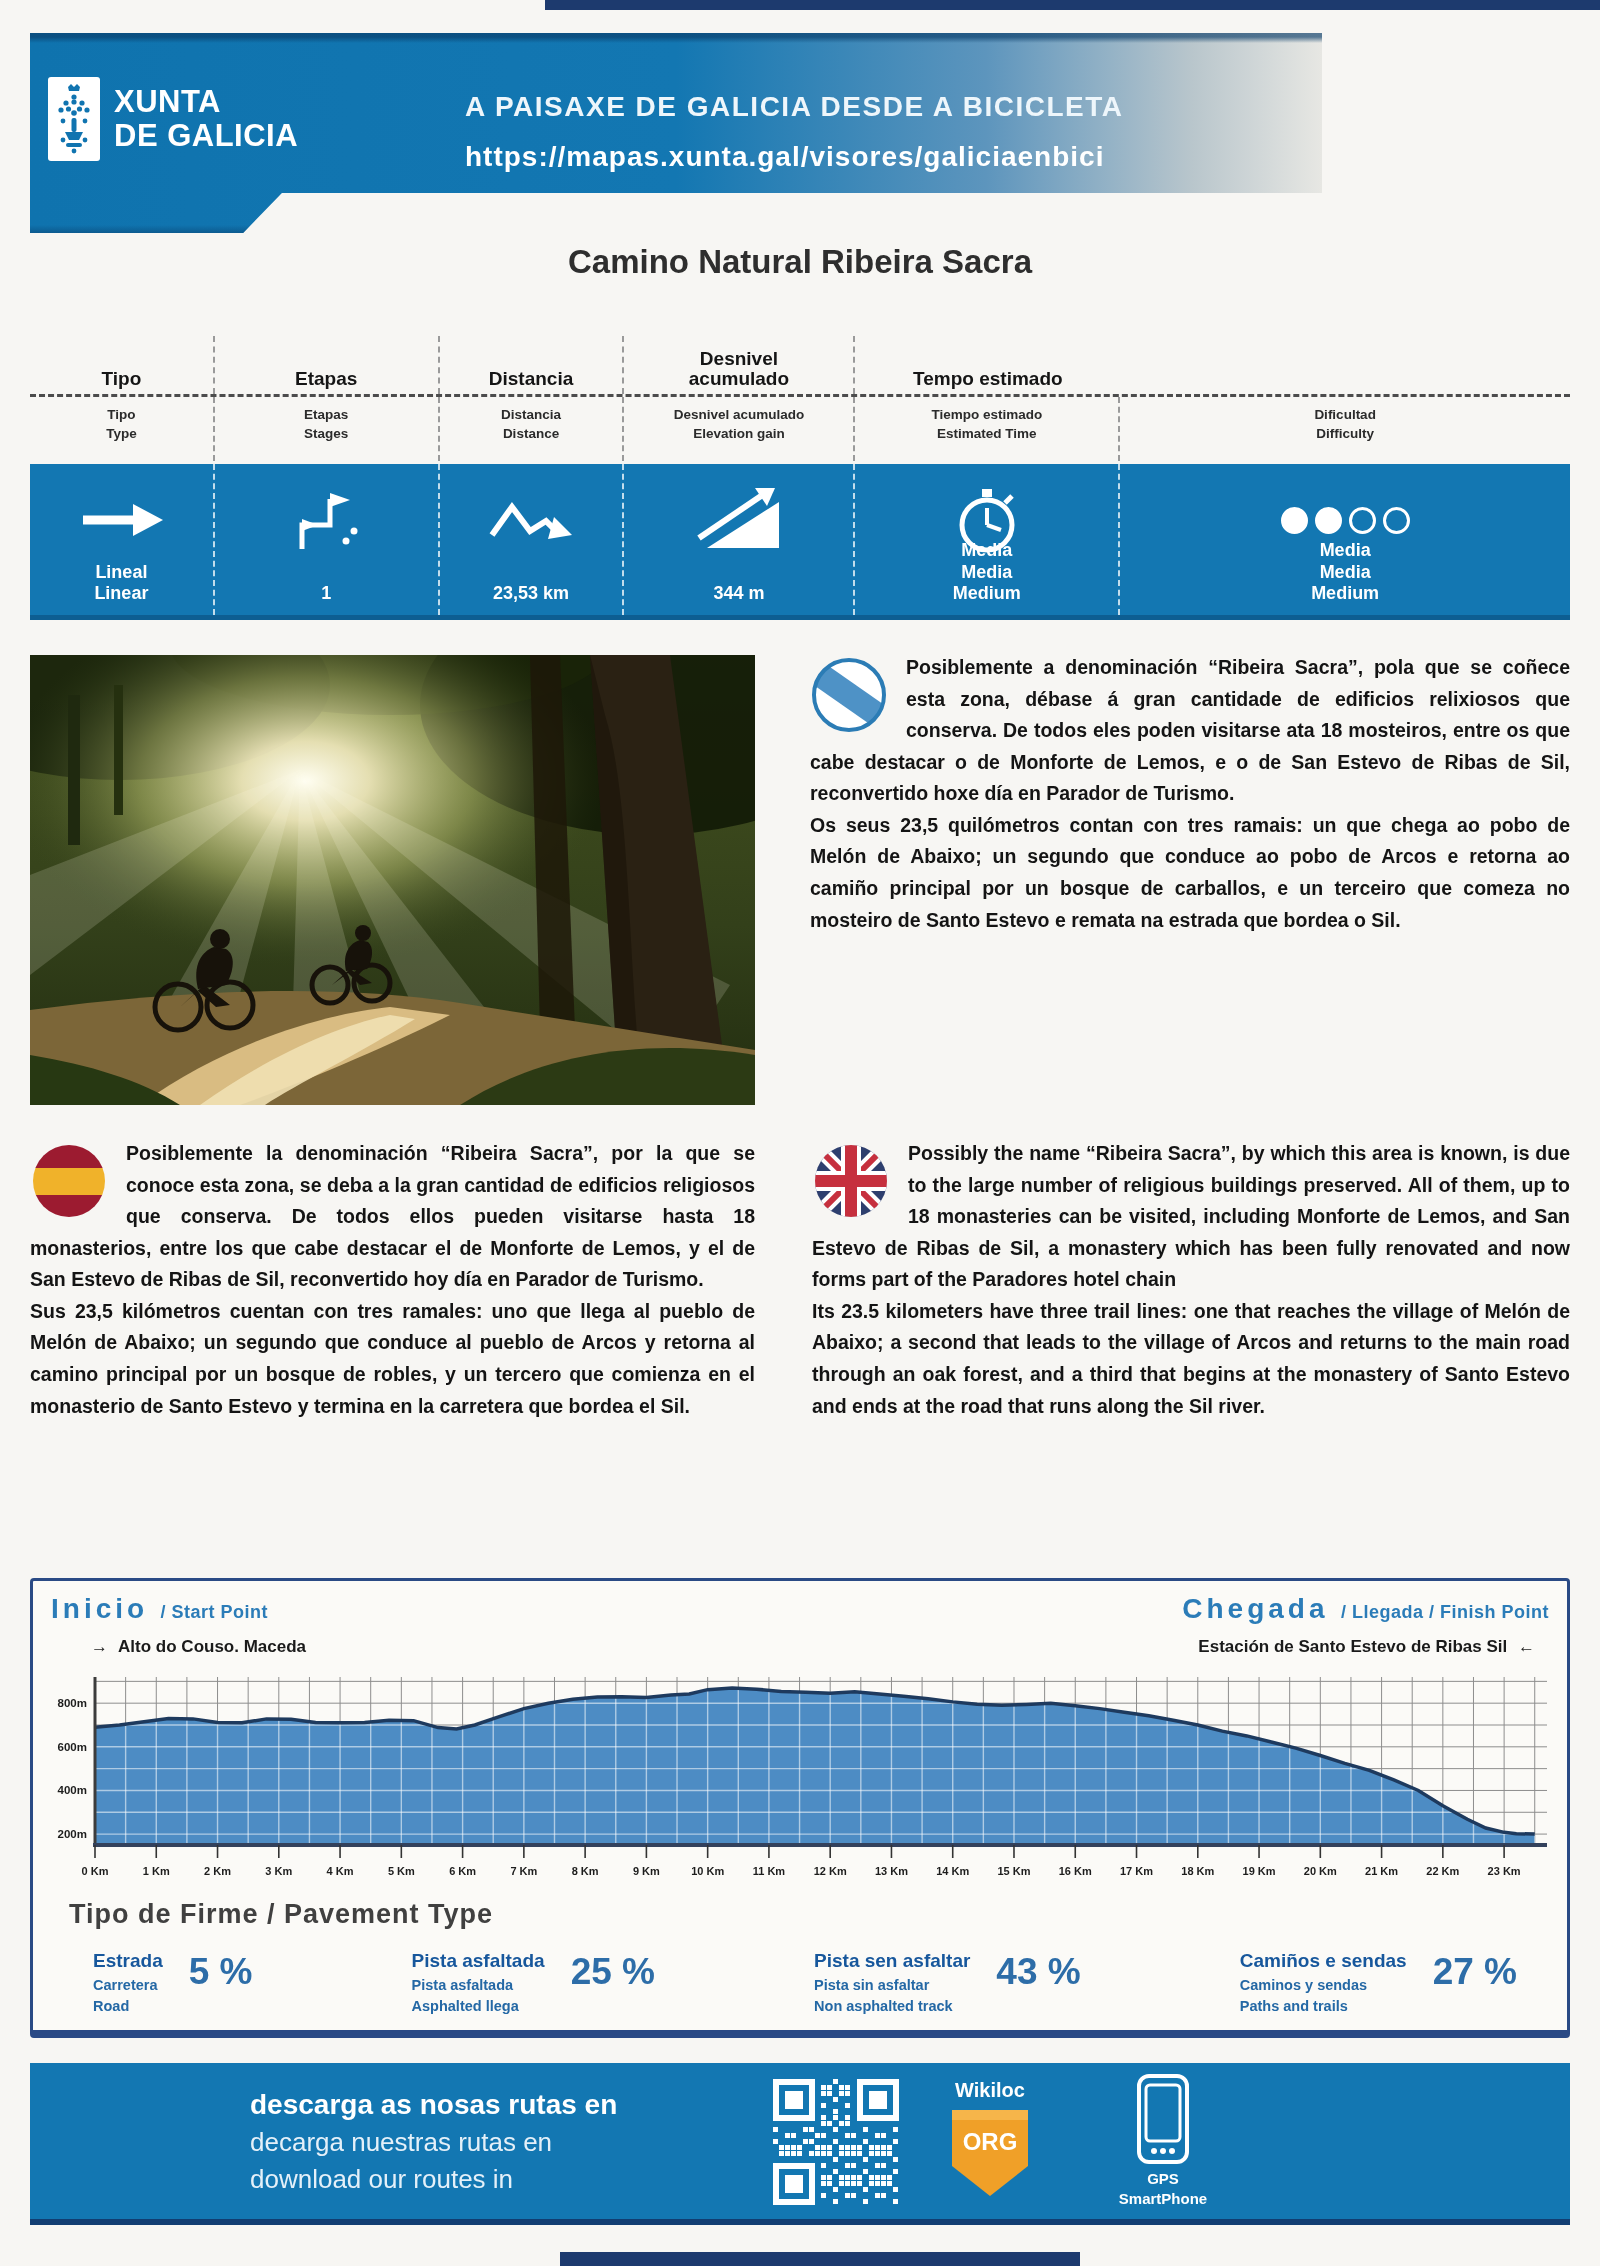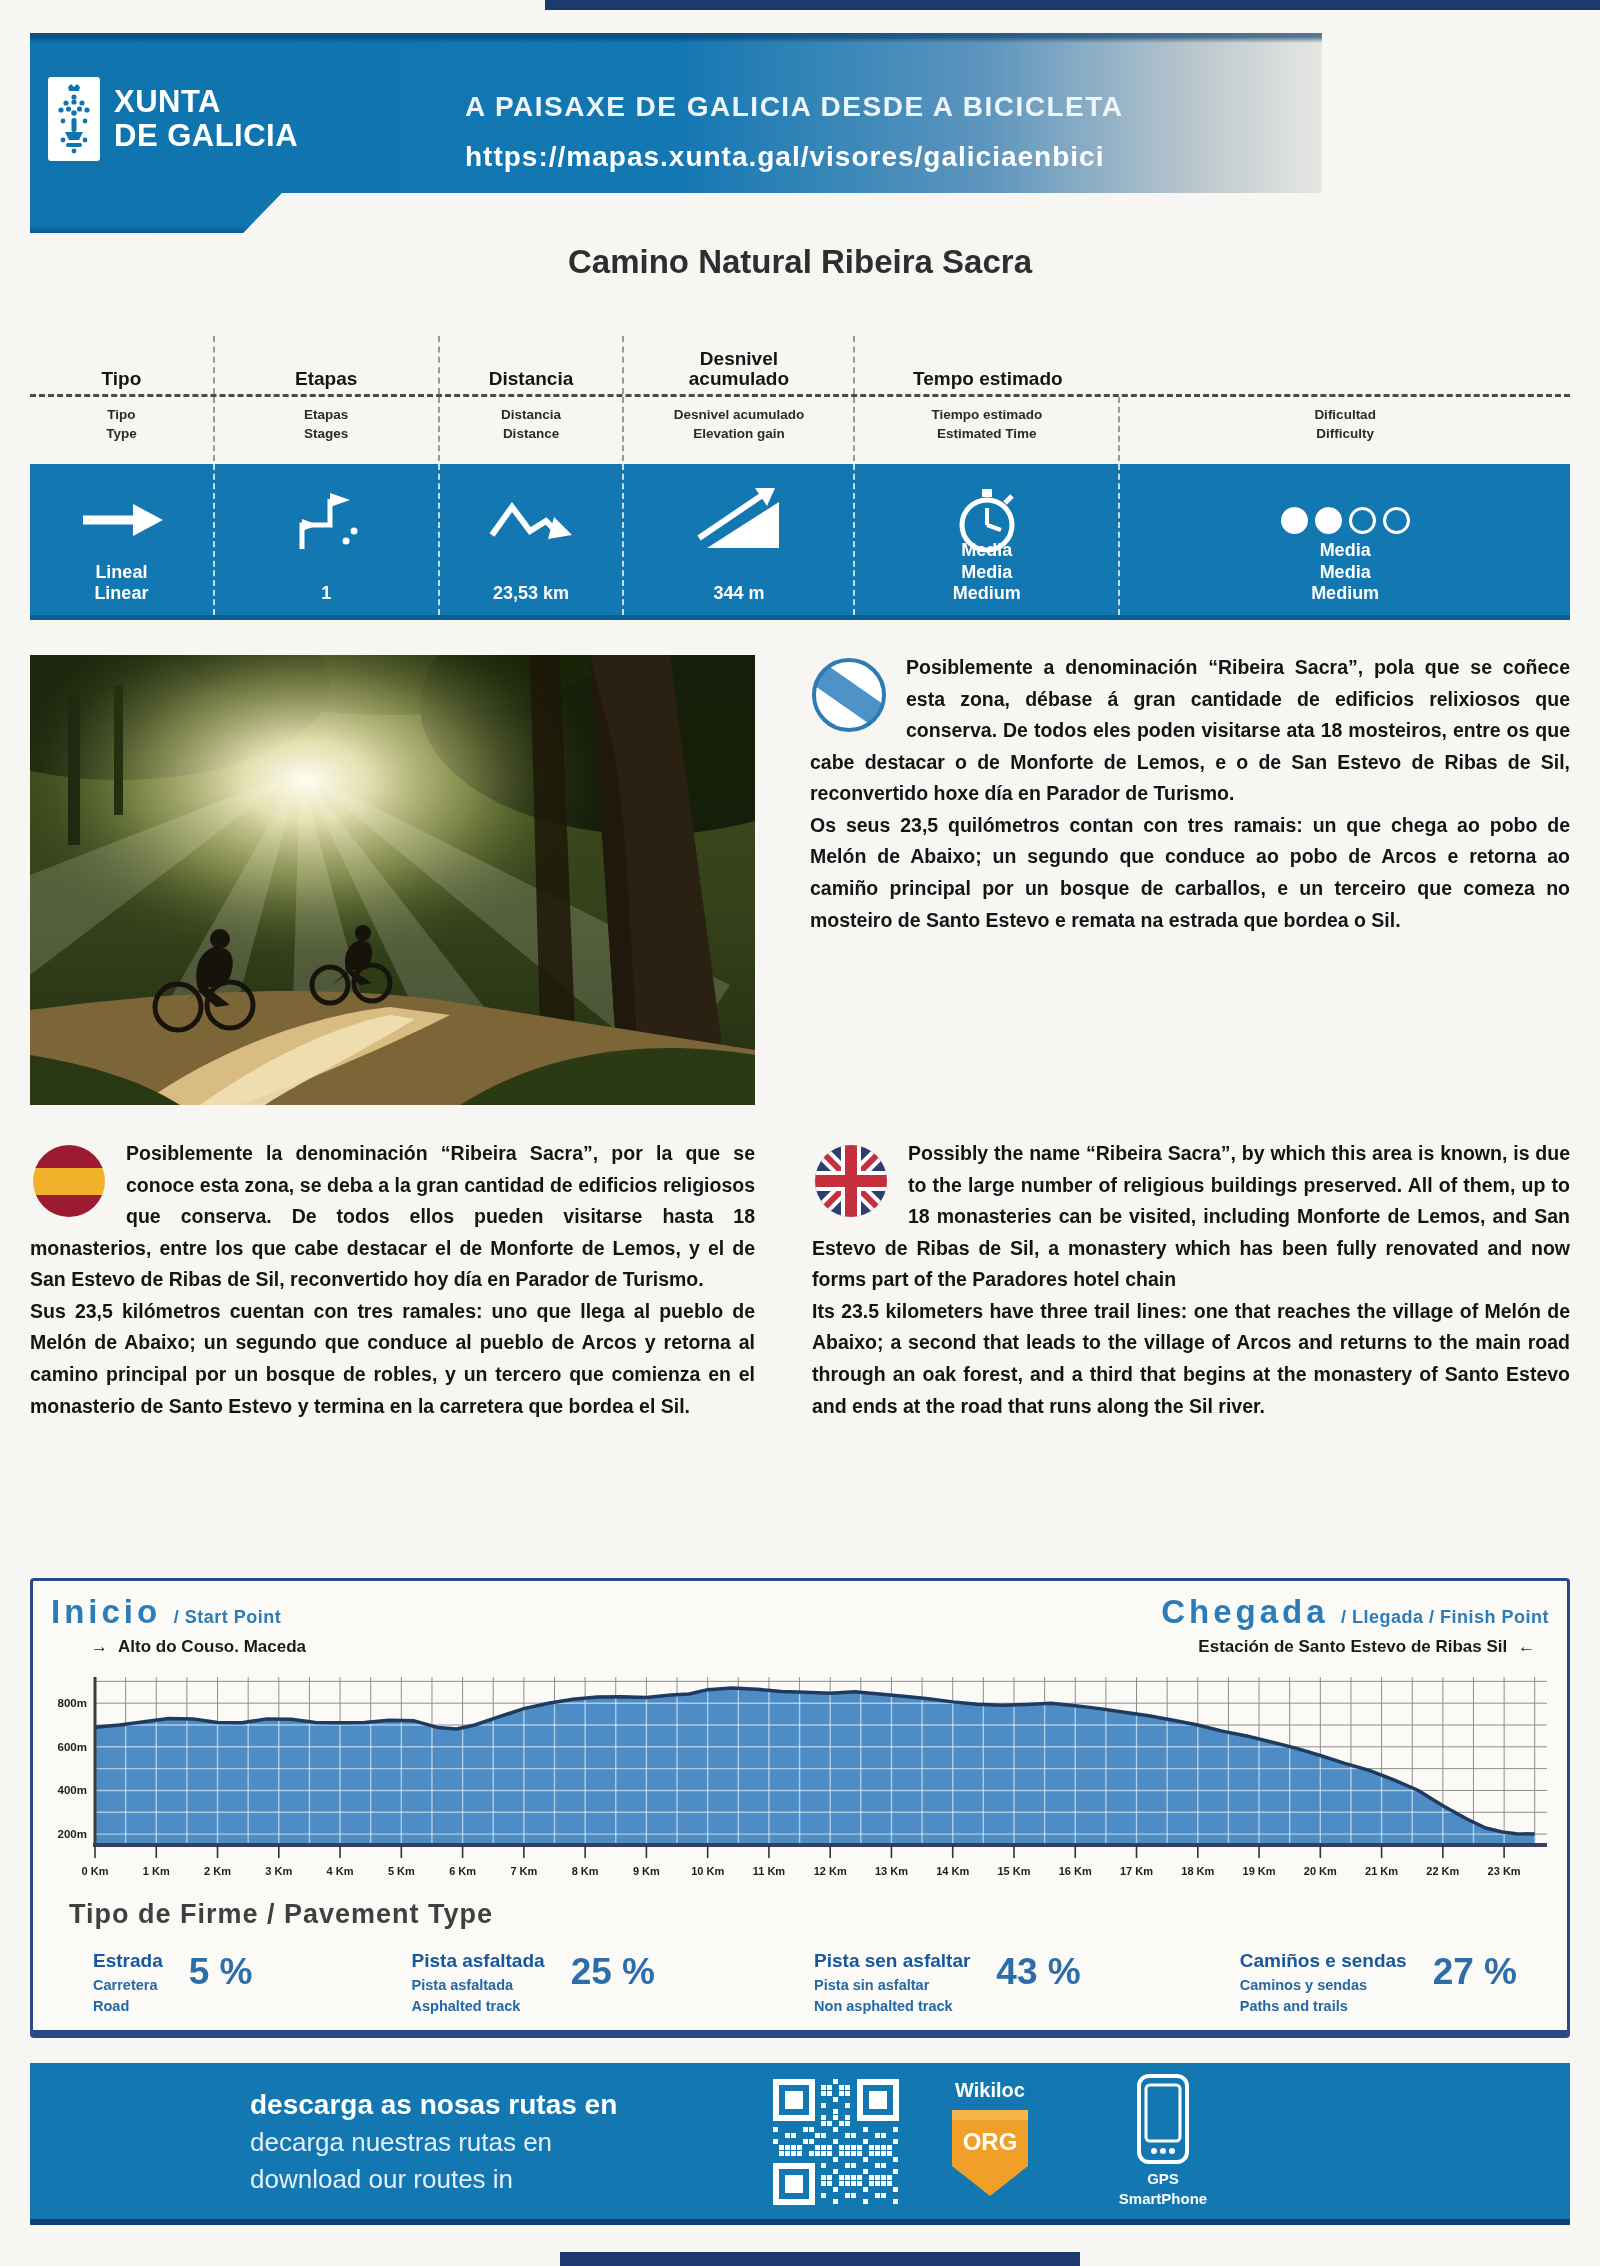--- a/index.html
+++ b/index.html
@@ -69,21 +69,21 @@
   .desc p { margin:0;font-weight:bold; }
   .desc-gl { left:810px; top:652px;  width:760px; }
   .desc-es { left:30px;  top:1138px; width:725px; }
   .desc-en { left:812px; top:1138px; width:758px; }
   .roundel { float:left; width:78px; height:78px; margin:4px 18px 4px 0; }
 
   
   .panel { position:absolute; left:30px; top:1578px; width:1540px; height:460px;
            background:#fbfaf7; border:3px solid #2a4a85; border-bottom-width:8px; border-radius:4px; }
   .panel-head { position:absolute; top:12px; left:18px; right:18px; display:flex; justify-content:space-between; }
-  .ph-big  { font-size:33px; font-weight:700; color:#2b7cb8; letter-spacing:4px; }
+  .ph-big  { font-size:28px; font-weight:700; color:#2b7cb8; letter-spacing:4px; }
   .ph-sub  { font-size:18px; font-weight:700; color:#2b7cb8; letter-spacing:.5px; margin-left:8px; }
   .panel-points { position:absolute; top:56px; left:52px; right:26px; display:flex; justify-content:space-between;
                   font-size:17px; font-weight:700; color:#1a1a1a; }
   .pp-arrow { font-weight:700; color:#222; margin:0 6px; }
   .chart-wrap { position:absolute; left:12px; top:92px; width:1514px; height:216px; }
   .firme-title { position:absolute; left:36px; top:318px; font-size:27px; font-weight:700;
                  color:#404040; letter-spacing:1px; }
   .pavement { position:absolute; left:60px; right:50px; top:366px; display:flex; justify-content:space-between; }
   .pv-item { display:flex; align-items:flex-start; }
   .pv-lines { line-height:1.45; }
@@ -612,21 +612,21 @@
           <div class="pv-gl">Estrada</div>
           <div class="pv-es">Carretera</div>
           <div class="pv-en">Road</div>
         </div>
         <div class="pv-val">5 %</div>
       </div>
       <div class="pv-item">
         <div class="pv-lines">
           <div class="pv-gl">Pista asfaltada</div>
           <div class="pv-es">Pista asfaltada</div>
-          <div class="pv-en">Asphalted track</div>
+          <div class="pv-en">Asphalted llega</div>
         </div>
         <div class="pv-val">25 %</div>
       </div>
       <div class="pv-item">
         <div class="pv-lines">
           <div class="pv-gl">Pista sen asfaltar</div>
           <div class="pv-es">Pista sin asfaltar</div>
           <div class="pv-en">Non asphalted track</div>
         </div>
         <div class="pv-val">43 %</div>

